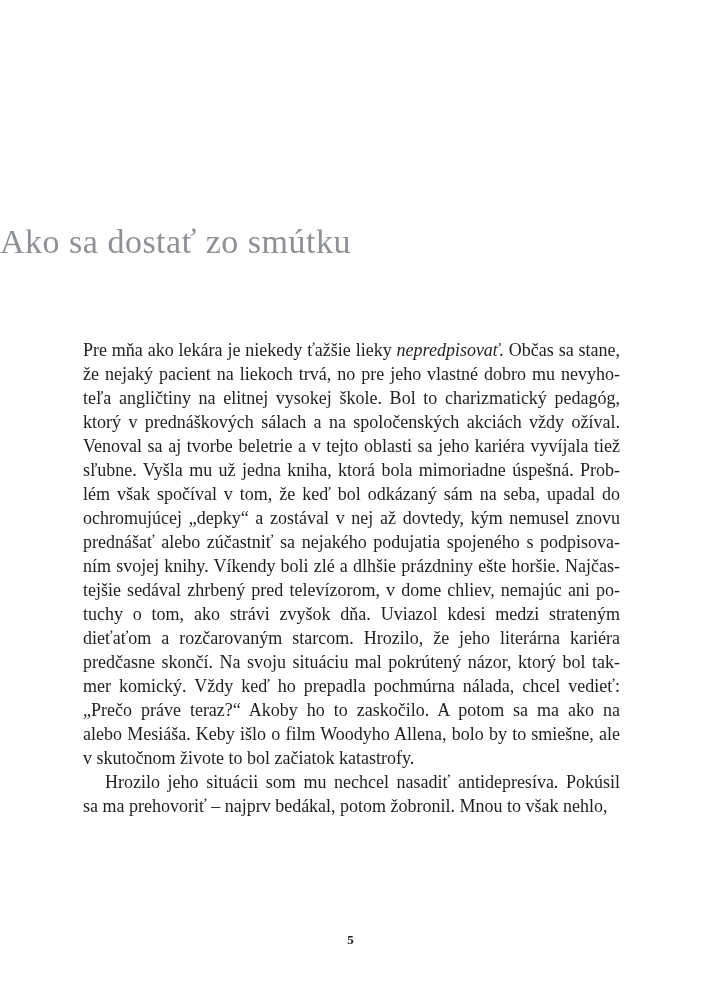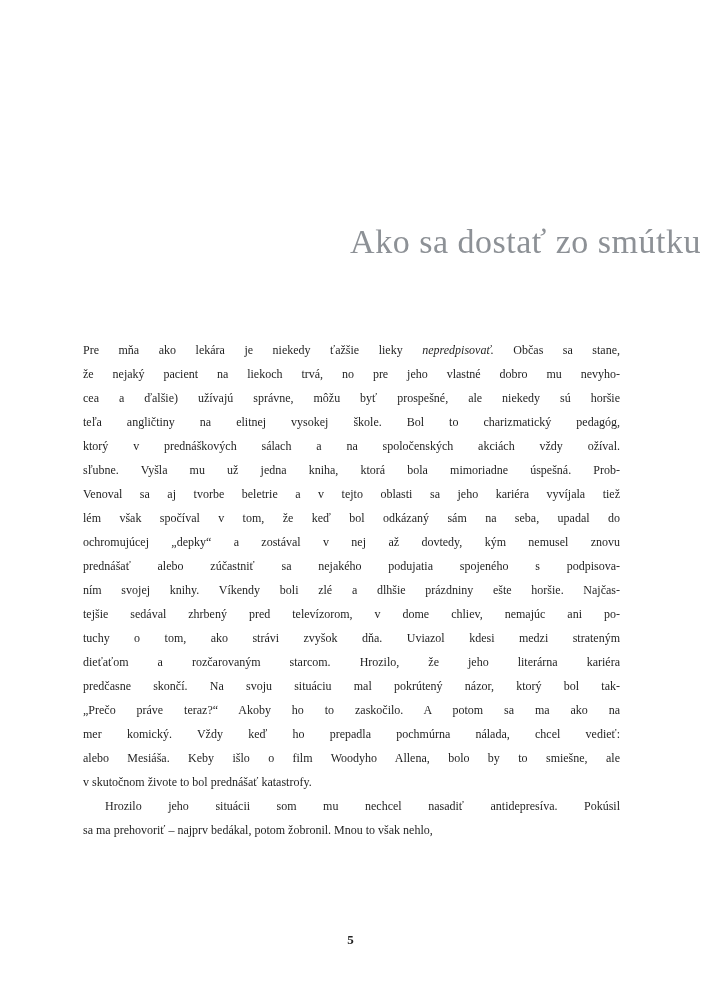--- a/index.html
+++ b/index.html
@@ -9,32 +9,32 @@
     height: 1000px;
     background: #ffffff;
     font-family: "Liberation Serif", serif;
     overflow: hidden;
   }
   .chapter-title {
     position: absolute;
     top: 200px;
     left: 0;
     width: 100%;
-    text-align: right;
+    text-align: left;
     font-size: 34px;
     font-weight: 400;
     color: #8d9196;
     letter-spacing: 0.5px;
   }
   .text-block {
     position: absolute;
     top: 338px;
     left: 83px;
     width: 537px;
-    font-size: 12px;
+    font-size: 18px;
     line-height: 24px;
     color: #1f1f1f;
   }
   .line {
     text-align: justify;
     text-align-last: justify;
     white-space: normal;
   }
   .line.no-justify { text-align-last: left; }
   .line.indent { text-indent: 22px; }
@@ -53,36 +53,35 @@
 </head>
 <body>
 
 <div class="page">
 
   <h1 class="chapter-title">Ako sa dostať zo smútku</h1>
 
   <div class="text-block">
     <div class="line"><span>Pre mňa ako lekára je niekedy ťažšie lieky </span><span class="italic">nepredpisovať.</span><span> Občas sa stane,</span></div>
     <div class="line">že nejaký pacient na liekoch trvá, no pre jeho vlastné dobro mu nevyho-</div>
-    <div class="line">cea a ďalšie) užívajú správne, môžu byť prospešné, ale niekedy sú horšie</div>
     <div class="line">teľa angličtiny na elitnej vysokej škole. Bol to charizmatický pedagóg,</div>
     <div class="line">ktorý v prednáškových sálach a na spoločenských akciách vždy ožíval.</div>
+    <div class="line">Venoval sa aj tvorbe beletrie a v tejto oblasti sa jeho kariéra vyvíjala tiež</div>
     <div class="line">sľubne. Vyšla mu už jedna kniha, ktorá bola mimoriadne úspešná. Prob-</div>
-    <div class="line">Venoval sa aj tvorbe beletrie a v tejto oblasti sa jeho kariéra vyvíjala tiež</div>
     <div class="line">lém však spočíval v tom, že keď bol odkázaný sám na seba, upadal do</div>
     <div class="line">ochromujúcej „depky“ a zostával v nej až dovtedy, kým nemusel znovu</div>
     <div class="line">prednášať alebo zúčastniť sa nejakého podujatia spojeného s podpisova-</div>
     <div class="line">ním svojej knihy. Víkendy boli zlé a dlhšie prázdniny ešte horšie. Najčas-</div>
     <div class="line">tejšie sedával zhrbený pred televízorom, v dome chliev, nemajúc ani po-</div>
     <div class="line">tuchy o tom, ako strávi zvyšok dňa. Uviazol kdesi medzi strateným</div>
     <div class="line">dieťaťom a rozčarovaným starcom. Hrozilo, že jeho literárna kariéra</div>
     <div class="line">predčasne skončí. Na svoju situáciu mal pokrútený názor, ktorý bol tak-</div>
+    <div class="line">mer komický. Vždy keď ho prepadla pochmúrna nálada, chcel vedieť:</div>
     <div class="line">„Prečo práve teraz?“ Akoby ho to zaskočilo. A potom sa ma ako na</div>
-    <div class="line">mer komický. Vždy keď ho prepadla pochmúrna nálada, chcel vedieť:</div>
     <div class="line">alebo Mesiáša. Keby išlo o film Woodyho Allena, bolo by to smiešne, ale</div>
-    <div class="line no-justify">v skutočnom živote to bol prednášať katastrofy.</div>
+    <div class="line no-justify">v skutočnom živote to bol začiatok katastrofy.</div>
     <div class="line indent">Hrozilo jeho situácii som mu nechcel nasadiť antidepresíva. Pokúsil</div>
     <div class="line no-justify">sa ma prehovoriť – najprv bedákal, potom žobronil. Mnou to však nehlo,</div>
   </div>
 
   <div class="page-number">5</div>
 
 </div>
 
 </body></html>

